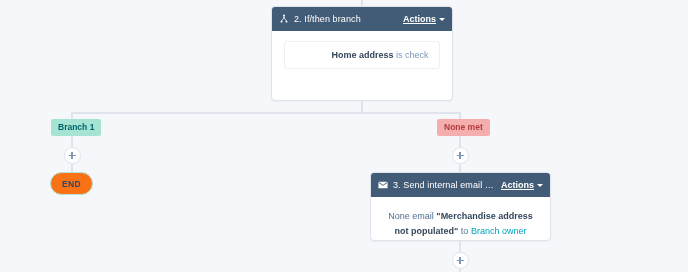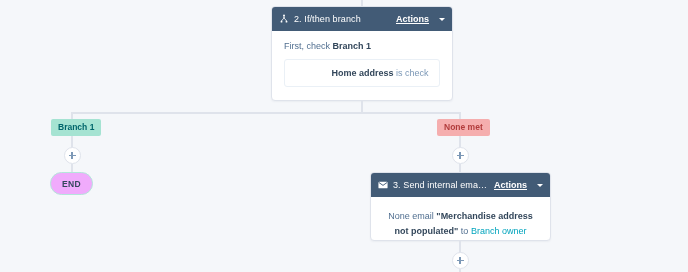--- a/index.html
+++ b/index.html
@@ -62,21 +62,21 @@
     font-size: 9px;
     letter-spacing: 0.1px;
     white-space: nowrap;
     flex: 1 1 auto;
     overflow: hidden;
     text-overflow: ellipsis;
   }
   .actions {
     display: flex;
     align-items: center;
-    gap: 10px;
+    gap: 3px;
     flex: 0 0 auto;
     cursor: pointer;
     text-align: right;
   }
   .actions-label {
     font-size: 9px;
     font-weight: bold;
     color: #ffffff;
     text-decoration: underline;
     white-space: nowrap;
@@ -184,21 +184,21 @@
     width: 1.4px;
     height: 7px;
   }
 
   
   .end-pill {
     position: absolute;
     width: 43px;
     height: 23px;
     border-radius: 12px;
-    background: #f0abfc;
+    background: #f97316;
     border: 1px solid #b3e6da;
     box-sizing: border-box;
     display: flex;
     align-items: center;
     justify-content: center;
     font-size: 8.5px;
     font-weight: bold;
     color: #33475b;
     letter-spacing: 0.3px;
   }
@@ -224,23 +224,20 @@
           <circle cx="12" cy="12.2" r="1.5" fill="#ffffff"></circle>
         </svg>
       </span>
       <span class="card-title">2. If/then branch</span>
       <span class="actions">
         <span class="actions-label">Actions</span>
         <span class="caret"></span>
       </span>
     </div>
     <div class="card-body">
-      <p class="body-line">
-        <span>First, check </span><b>Branch 1</b>
-      </p>
       <div class="condition-box">
         <b>Home address</b><span> is check</span>
       </div>
     </div>
   </div>
 
   <div class="line-v" style="left:361px; top:101px; height:12px;"></div>
   <div class="line-h" style="left:71px; top:112px; width:390px;"></div>
   <div class="line-v" style="left:71px; top:112px; height:8px;"></div>
   <div class="line-v" style="left:459px; top:112px; height:8px;"></div>

